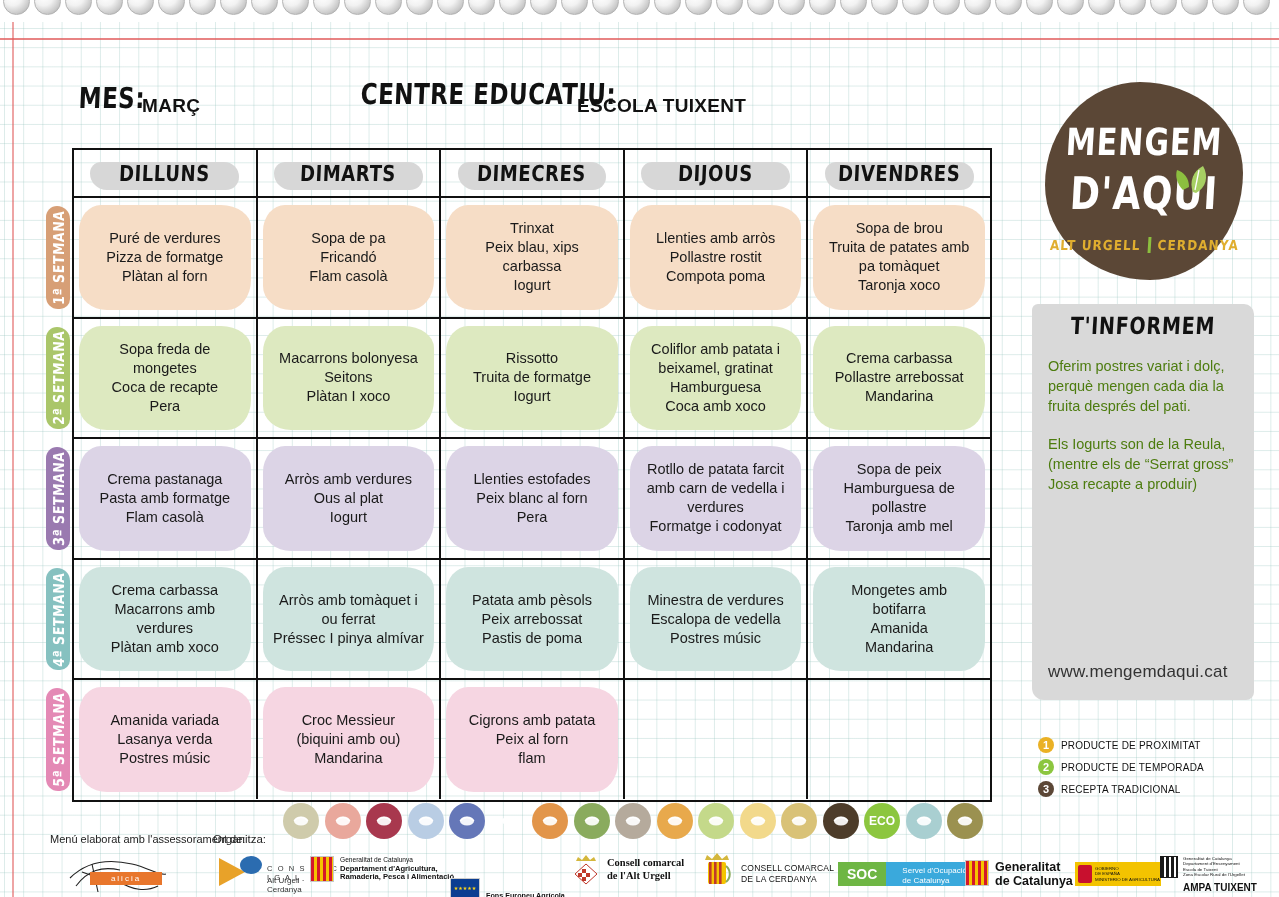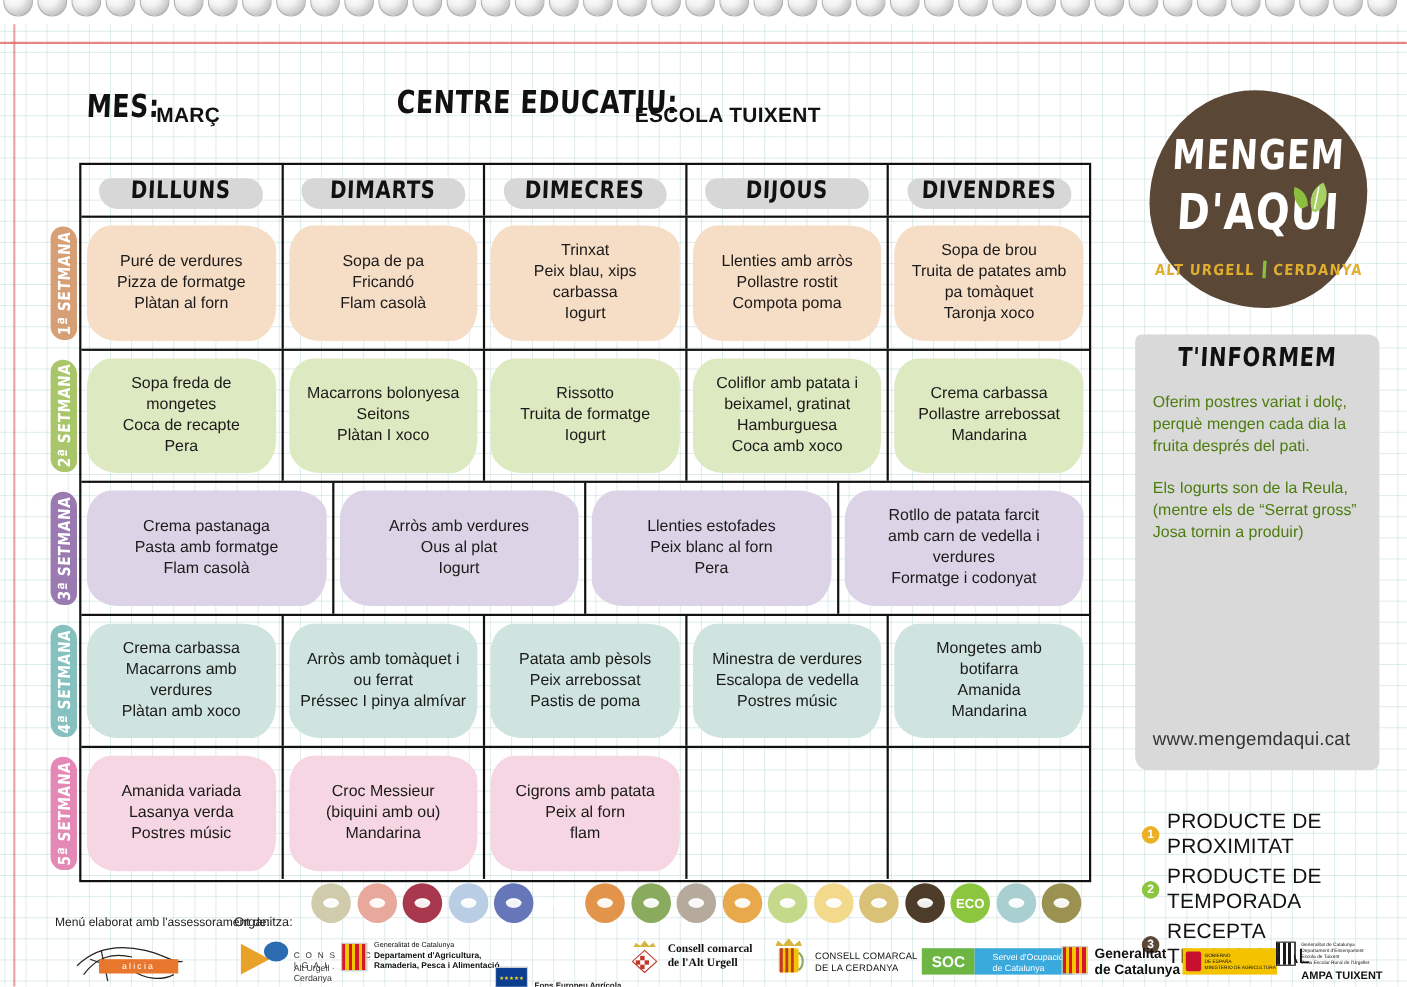--- a/index.html
+++ b/index.html
@@ -307,21 +307,21 @@
     border-radius: 50%;
     color: #ffffff;
     font-size: 11px;
     font-weight: 700;
     display: flex;
     align-items: center;
     justify-content: center;
     flex: 0 0 16px;
   }
   .legend-label {
-    font-size: 19px;
+    font-size: 10px;
     letter-spacing: .2px;
     color: #111;
   }
 
   
   .footer {
     position: absolute;
     top: 800px; left: 0;
     width: 1279px; height: 97px;
   }
@@ -636,20 +636,27 @@
 Peix blanc al forn
 Pera</div>
           </div>
           <div class="td">
             <div class="blob" style="background: rgb(220, 212, 230);"></div>
             <div class="cell-text">Rotllo de patata farcit
 amb carn de vedella i
 verdures
 Formatge i codonyat</div>
           </div>
+          <div class="td">
+            <div class="blob" style="background: rgb(220, 212, 230);"></div>
+            <div class="cell-text">Sopa de peix
+Hamburguesa de
+pollastre
+Taronja amb mel</div>
+          </div>
         </div>
         <div class="trow">
           <div class="wtab" style="background: rgb(134, 193, 192);">
             <span>4ª SETMANA</span>
           </div>
           <div class="td">
             <div class="blob" style="background: rgb(207, 228, 223);"></div>
             <div class="cell-text">Crema carbassa
 Macarrons amb
 verdures
@@ -827,21 +834,21 @@
         <path d="M26 32 C22 22, 26 11, 36 6 C42 16, 39 28, 29 33 Z" fill="#a7cf63"></path>
         <path d="M32 10 L28 30" stroke="#ffffff" stroke-width="1.3" fill="none"></path>
       </svg>
     </span>
   </div>
 
   <div class="infobox">
     <div class="infobox-title">T'INFORMEM</div>
     <div class="infobox-body" id="infobody">
         <p>Oferim postres variat i dolç, perquè mengen cada dia la fruita  després del pati.</p>
-        <p>Els Iogurts son de la Reula, (mentre els de “Serrat gross” Josa tornin a produir)</p>
+        <p>Els Iogurts son de la Reula, (mentre els de “Serrat gross” Josa recapte a produir)</p>
       </div>
     <div class="infobox-url">www.mengemdaqui.cat</div>
   </div>
 
   <div class="legend" id="legend">
       <div class="legend-row">
         <div class="legend-badge" style="background: rgb(234, 177, 37);">1</div>
         <div class="legend-label">PRODUCTE DE PROXIMITAT</div>
       </div>
       <div class="legend-row">

